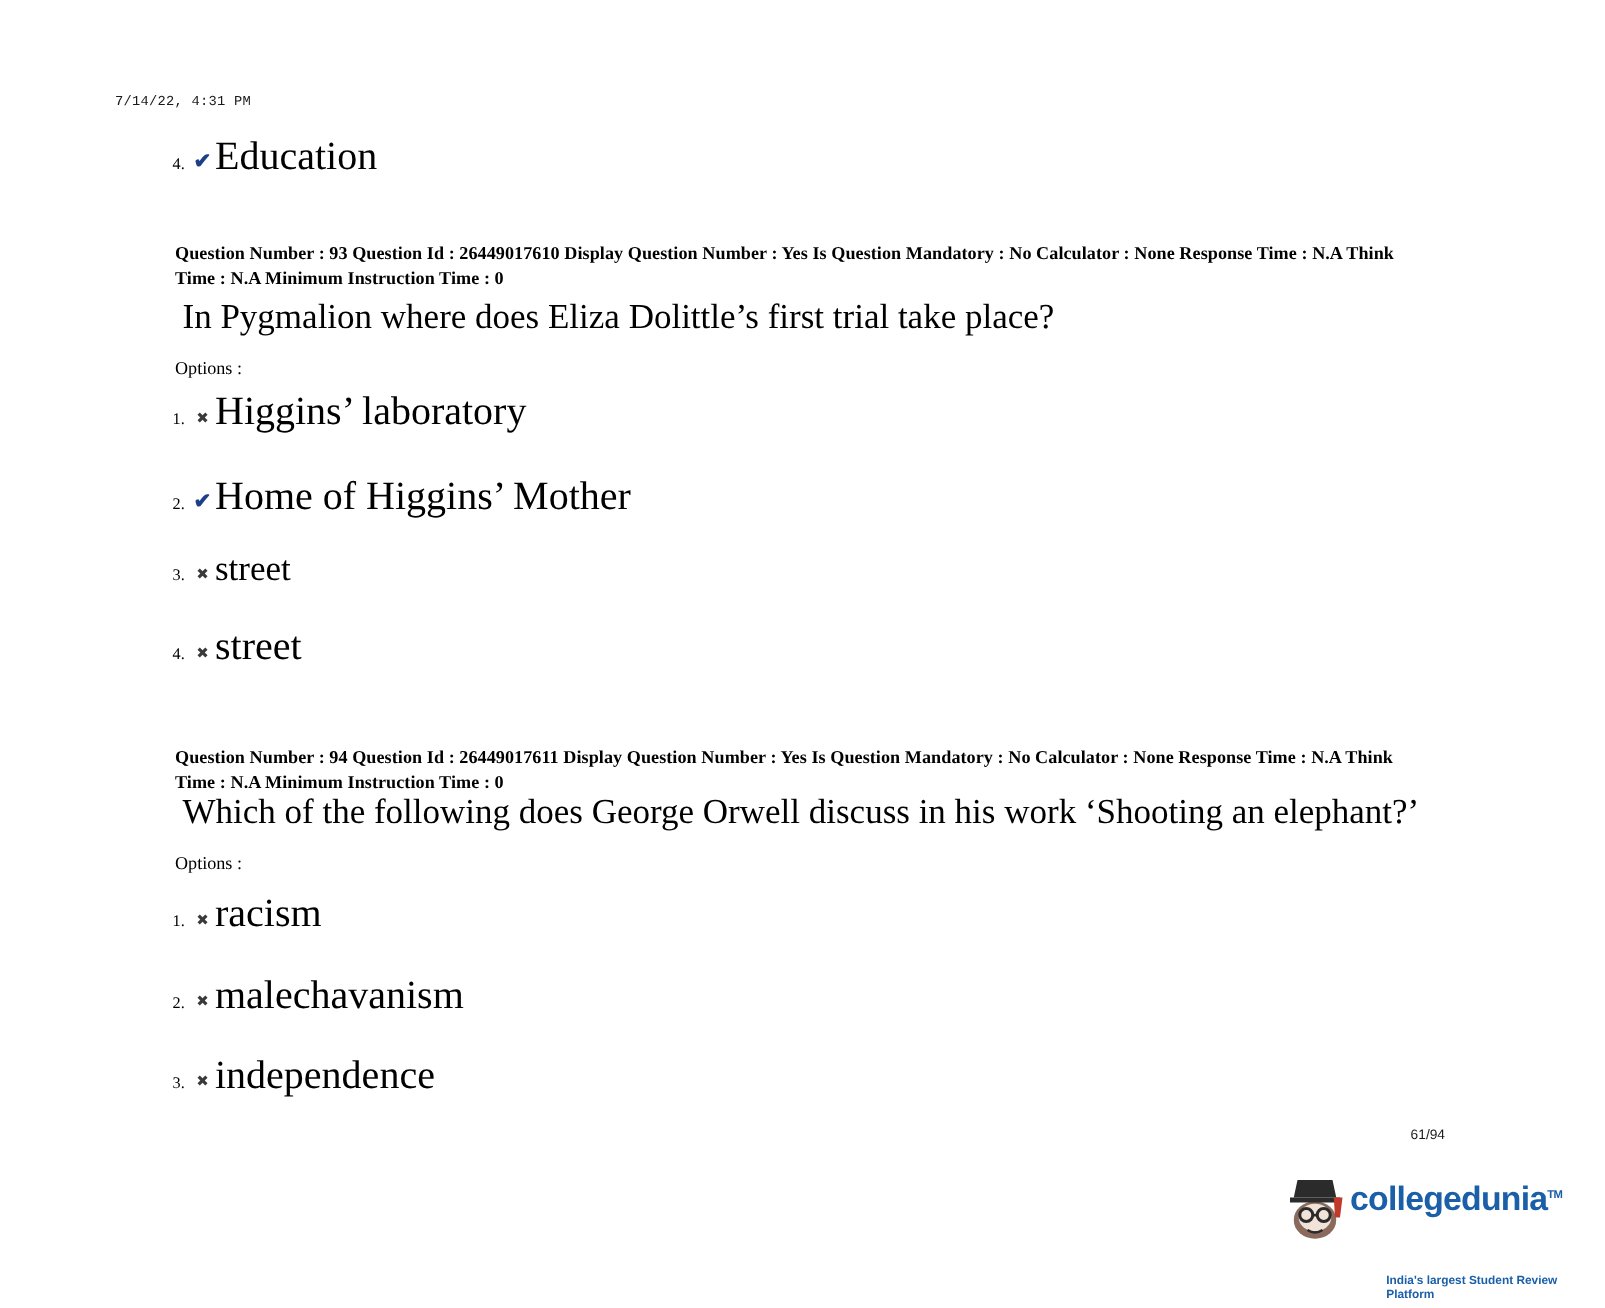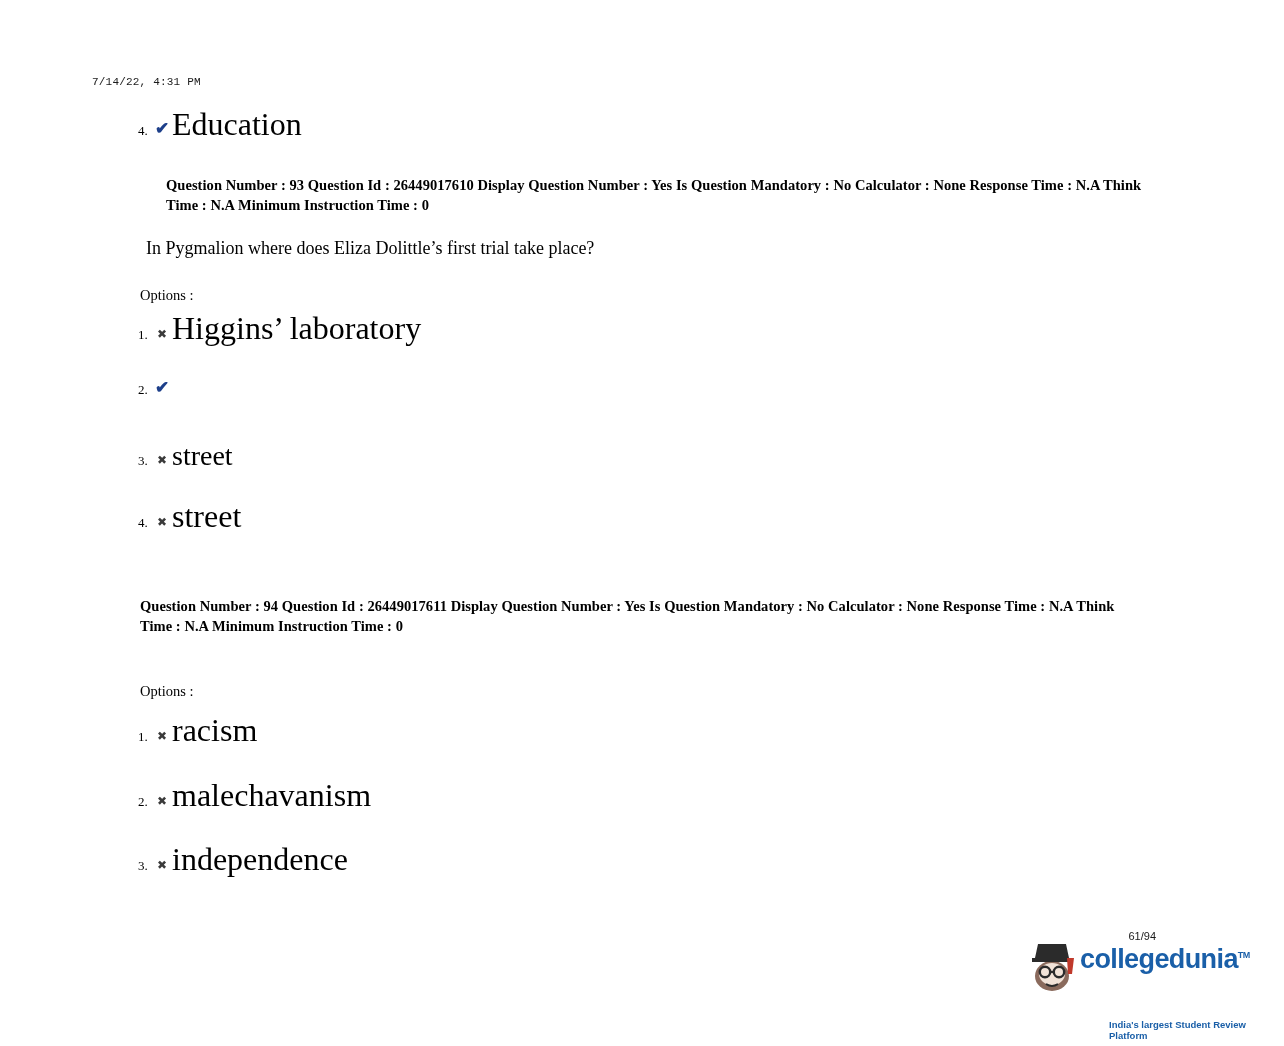--- a/index.html
+++ b/index.html
@@ -28,21 +28,20 @@
     color: #1a1a1a;
     letter-spacing: 0.2px;
   }
   .page-num {
     position: absolute;
     right: 128px;
     top: 902px;
     font-family: "Liberation Sans", sans-serif;
     font-size: 11px;
     color: #1a1a1a;
-    margin-top: 28px;
   }
 
   
   .option {
     position: absolute;
     display: flex;
     align-items: baseline;
   }
   .opt-num {
     font-family: "Liberation Serif", serif;
@@ -85,21 +84,21 @@
     width: 995px;
     font-family: "Liberation Serif", serif;
     font-weight: bold;
     font-size: 14.5px;
     line-height: 1.35;
     letter-spacing: 0.05px;
   }
   .q-text {
     position: absolute;
     left: 146px;
-    font-size: 18px;
+    font-size: 28px;
     white-space: nowrap;
   }
   .options-label {
     position: absolute;
     left: 140px;
     font-weight: normal;
     font-size: 14.5px;
     font-family: "Liberation Serif", serif;
   }
 
@@ -150,48 +149,50 @@
 <div class="page">
 
   <div class="timestamp">7/14/22, 4:31 PM</div>
 
   <div class="option" style="left:138px; top:108px;">
     <span class="opt-num">4.</span>
     <span class="opt-mark tick">✔</span>
     <span class="opt-text">Education</span>
   </div>
 
-  <div class="q-meta" style="top:176px;margin-left:26px;">Question Number : 93 Question Id : 26449017610 Display Question Number : Yes Is Question Mandatory : No Calculator : None Response Time : N.A Think Time : N.A Minimum Instruction Time : 0</div>
+  <div class="q-meta" style="top:194px;">Question Number : 93 Question Id : 26449017610 Display Question Number : Yes Is Question Mandatory : No Calculator : None Response Time : N.A Think Time : N.A Minimum Instruction Time : 0</div>
   <div class="q-text" style="top:238px;">In Pygmalion where does Eliza Dolittle’s first trial take place?</div>
   <div class="options-label" style="top:287px;">Options :</div>
 
   <div class="option" style="left:138px; top:312px;">
     <span class="opt-num">1.</span>
     <span class="opt-mark cross">✖</span>
     <span class="opt-text">Higgins’ laboratory</span>
   </div>
 
   <div class="option" style="left:138px; top:380px;">
     <span class="opt-num">2.</span>
     <span class="opt-mark tick">✔</span>
+    <span class="opt-text">Home of Higgins’ Mother</span>
   </div>
 
   <div class="option" style="left:138px; top:442px;">
     <span class="opt-num">3.</span>
     <span class="opt-mark cross">✖</span>
     <span class="opt-text sm">street</span>
   </div>
 
   <div class="option" style="left:138px; top:500px;">
     <span class="opt-num">4.</span>
     <span class="opt-mark cross">✖</span>
     <span class="opt-text">street</span>
   </div>
 
   <div class="q-meta" style="top:587px;margin-top:10px;">Question Number : 94 Question Id : 26449017611 Display Question Number : Yes Is Question Mandatory : No Calculator : None Response Time : N.A Think Time : N.A Minimum Instruction Time : 0</div>
+  <div class="q-text" style="top:634px;">Which of the following does George Orwell discuss in his work ‘Shooting an elephant?’</div>
   <div class="options-label" style="top:683px;">Options :</div>
 
   <div class="option" style="left:138px; top:714px;">
     <span class="opt-num">1.</span>
     <span class="opt-mark cross">✖</span>
     <span class="opt-text">racism</span>
   </div>
 
   <div class="option" style="left:138px; top:779px;">
     <span class="opt-num">2.</span>

